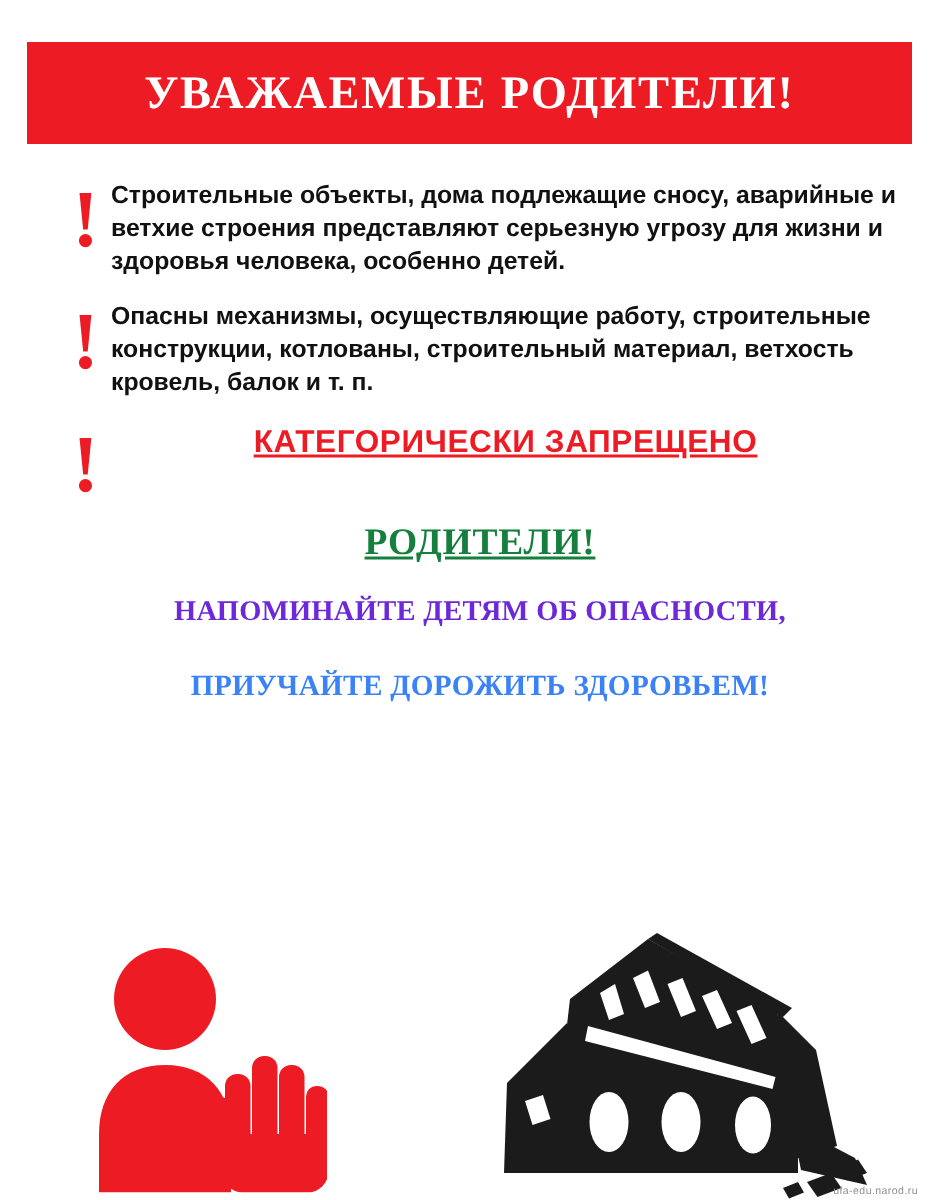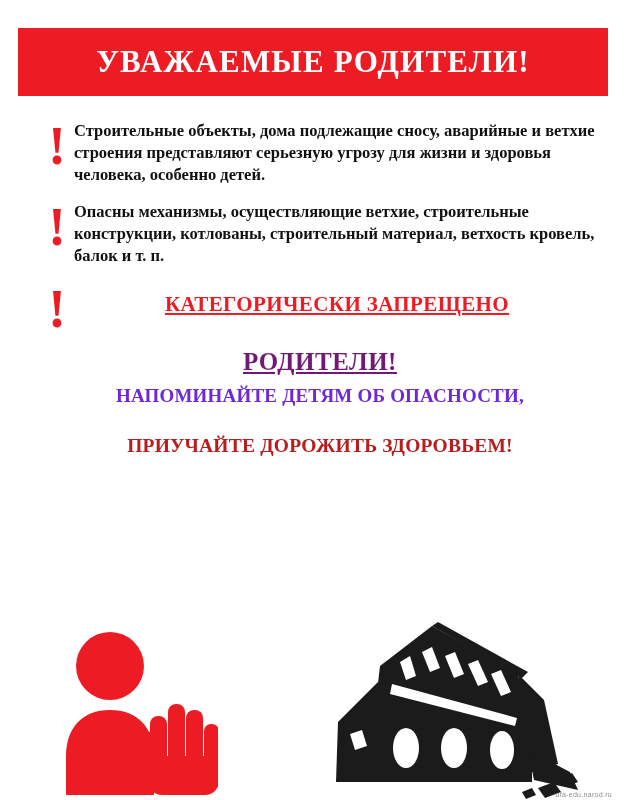--- a/index.html
+++ b/index.html
@@ -63,67 +63,67 @@
     font-family: "Liberation Serif", serif;
     font-weight: bold;
     font-size: 54px;
     line-height: 0.92;
     text-align: center;
     padding-top: 4px;
     user-select: none;
   }
   .block-text {
     flex: 1 1 auto;
-    font-family: Liberation Serif, serif;
+    font-family: Liberation Sans, sans-serif;
     font-weight: bold;
     font-size: 16.5px;
     line-height: 1.32;
     color: #111111;
     padding-top: 2px;
   }
-  .block-3 .block-text { padding-top: 0; margin-top: 10px; }
+  .block-3 .block-text { padding-top: 0; }
 
   .subhead {
     display: block;
     color: #ed1c24;
     font-weight: bold;
     font-size: 21px;
     text-align: center;
     text-decoration: underline;
     letter-spacing: 0.4px;
     margin-bottom: 3px;
   }
 
   
   .parents-head {
     text-align: center;
-    color: #701a75;
+    color: #15803d;
     font-family: "Liberation Serif", serif;
     font-weight: bold;
     font-size: 25px;
     text-decoration: underline;
-    margin: 14px 0 8px 0;
+    margin: 14px 0 20px 0;
     letter-spacing: 0.5px;
   }
   .center-block {
     text-align: center;
     font-family: "Liberation Serif", serif;
     font-weight: bold;
     font-size: 19px;
     line-height: 1.28;
     color: #6d28d9;
     letter-spacing: 0.2px;
   }
   .center-block .line { display: block; white-space: nowrap; }
   .closing {
     text-align: center;
     font-family: "Liberation Serif", serif;
     font-weight: bold;
     font-size: 19.5px;
-    color: #b91c1c;
+    color: #3b82f6;
     margin-top: 26px;
     letter-spacing: 0.2px;
     white-space: nowrap;
   }
 
   
   .illustration {
     position: absolute;
     left: 0;
     top: 612px;
@@ -154,21 +154,21 @@
 
   <div class="content">
 
     <div class="block block-1">
       <div class="bang">!</div>
       <div class="block-text">Строительные объекты, дома подлежащие сносу, аварийные и ветхие строения представляют серьезную угрозу для жизни и здоровья человека, особенно детей.</div>
     </div>
 
     <div class="block block-2">
       <div class="bang">!</div>
-      <div class="block-text">Опасны механизмы, осуществляющие ветхие, строительные конструкции, котлованы, строительный материал, ветхость кровель, балок и т. п.</div>
+      <div class="block-text">Опасны механизмы, осуществляющие работу, строительные конструкции, котлованы, строительный материал, ветхость кровель, балок и т. п.</div>
     </div>
 
     <div class="block block-3">
       <div class="bang">!</div>
       <div class="block-text">
         <span class="subhead">КАТЕГОРИЧЕСКИ ЗАПРЕЩЕНО</span>
       </div>
     </div>
 
     <div class="parents-head">РОДИТЕЛИ!</div>

